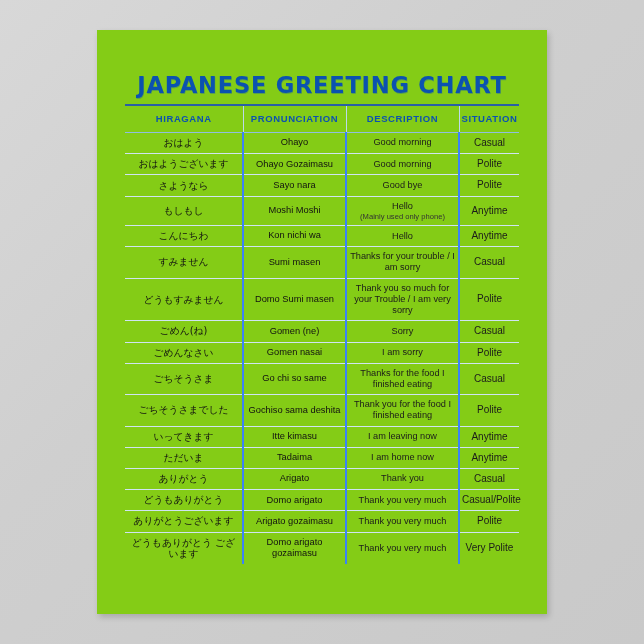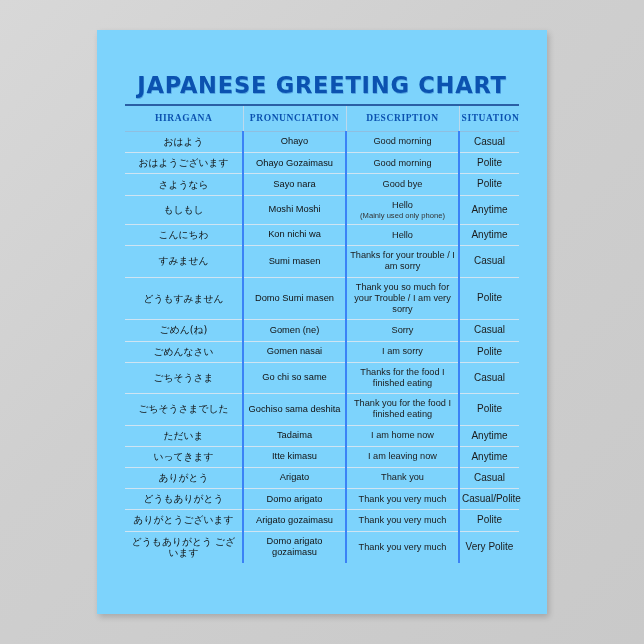--- a/index.html
+++ b/index.html
@@ -17,21 +17,21 @@
     position: relative;
     width: 644px;
     height: 644px;
   }
   #poster {
     position: absolute;
     left: 97px;
     top: 30px;
     width: 450px;
     height: 584px;
-    background: #7dd3fc;
+    background: #84cc16;
     box-shadow: 2px 3px 6px rgba(0,0,0,0.18);
   }
   #sheet {
     position: absolute;
     left: 20px;
     top: 24px;
     width: 410px;
     height: 536px;
   }
   .title-wrap {
@@ -55,21 +55,21 @@
     width: 394px;
     margin: 0 8px;
     table-layout: fixed;
   }
   col.c1 { width: 118px; }
   col.c2 { width: 103px; }
   col.c3 { width: 113px; }
   col.c4 { width: 60px; }
 
   thead th {
-    font-family: Liberation Serif, serif;
+    font-family: Liberation Sans, sans-serif;
     font-size: 9.5px;
     font-weight: bold;
     letter-spacing: 0.6px;
     color: #0b52b0;
     padding: 7px 2px 8px 2px;
     border-bottom: 1.5px solid #8fbfe0;
     text-align: center;
     vertical-align: middle;
   }
   thead th.sep {
@@ -199,29 +199,29 @@
               <td class="desc sep">Thanks for the food I finished eating</td>
               <td class="sit sep">Casual</td>
             </tr>
             <tr>
               <td class="kana">ごちそうさまでした</td>
               <td class="pron sep">Gochiso sama deshita</td>
               <td class="desc sep">Thank you for the food I finished eating</td>
               <td class="sit sep">Polite</td>
             </tr>
             <tr>
+              <td class="kana">いってきます</td>
+              <td class="pron sep">Itte kimasu</td>
+              <td class="desc sep">I am leaving now</td>
+              <td class="sit sep">Anytime</td>
+            </tr>
+            <tr>
               <td class="kana">ただいま</td>
               <td class="pron sep">Tadaima</td>
               <td class="desc sep">I am home now</td>
-              <td class="sit sep">Anytime</td>
-            </tr>
-            <tr>
-              <td class="kana">いってきます</td>
-              <td class="pron sep">Itte kimasu</td>
-              <td class="desc sep">I am leaving now</td>
               <td class="sit sep">Anytime</td>
             </tr>
             <tr>
               <td class="kana">ありがとう</td>
               <td class="pron sep">Arigato</td>
               <td class="desc sep">Thank you</td>
               <td class="sit sep">Casual</td>
             </tr>
             <tr>
               <td class="kana">どうもありがとう</td>

